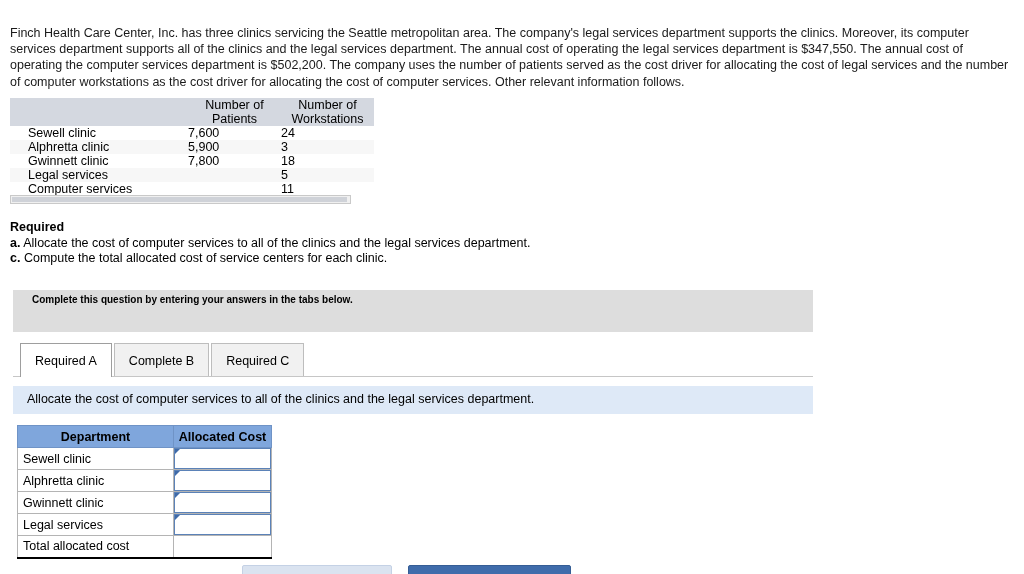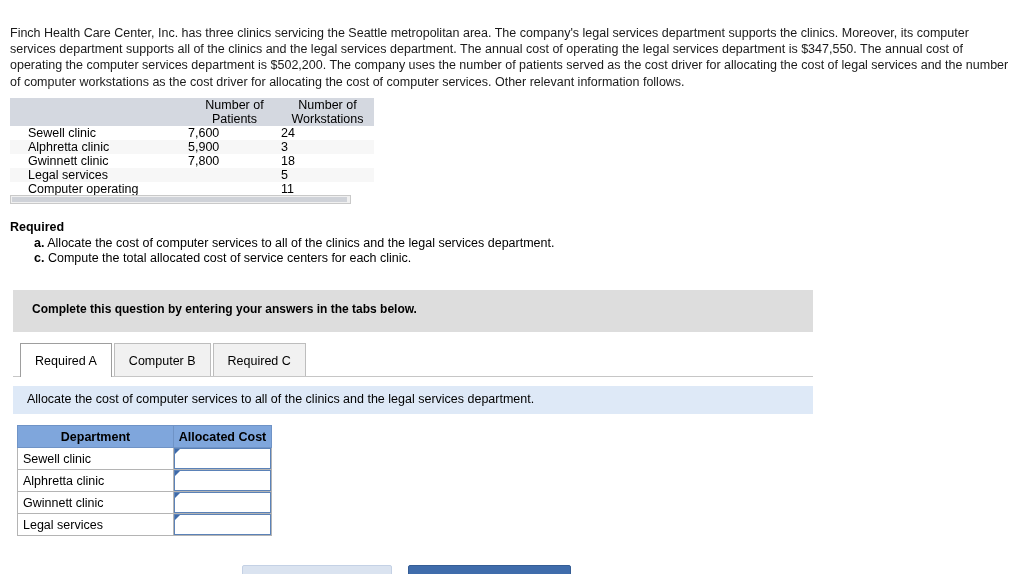--- a/index.html
+++ b/index.html
@@ -99,38 +99,38 @@
   
   .required-block {
     position: absolute;
     left: 10px;
     top: 220px;
     width: 900px;
     font-size: 12.5px;
     line-height: 15.5px;
   }
   .required-title { font-weight: bold; }
-  .required-item { white-space: nowrap; margin-left: 24px; }
+  .required-item { white-space: nowrap; }
   .required-item b { font-weight: bold; }
 
   
   .complete-banner {
     position: absolute;
     left: 13px;
     top: 290px;
     width: 800px;
     height: 42px;
     background: #dddddd;
     box-sizing: border-box;
   }
   .complete-banner span {
     position: absolute;
     left: 19px;
-    top: 12px;
-    font-size: 12px;
+    top: 4px;
+    font-size: 10px;
     font-weight: bold;
   }
 
   
   .tabs {
     position: absolute;
     left: 20px;
     top: 343px;
     height: 34px;
     display: flex;
@@ -319,21 +319,21 @@
         <td class="lbl">Gwinnett clinic</td>
         <td class="num">7,800</td>
         <td class="num">18</td>
       </tr>
       <tr class="even">
         <td class="lbl">Legal services</td>
         <td class="num"></td>
         <td class="num">5</td>
       </tr>
       <tr class="odd">
-        <td class="lbl">Computer operating</td>
+        <td class="lbl">Computer services</td>
         <td class="num"></td>
         <td class="num">11</td>
       </tr>
     </tbody>
   </table>
   <div class="table-bottom-rule"></div>
 </div>
 
 <div class="hscroll">
   <div class="hscroll-thumb"></div>
@@ -353,21 +353,21 @@
 
 <div class="complete-banner">
   <span>Complete this question by entering your answers in the tabs below.</span>
 </div>
 
 <div class="tabs">
   <div class="tab active">
     <span>Required A</span>
   </div>
   <div class="tab">
-    <span>Computer B</span>
+    <span>Complete B</span>
   </div>
   <div class="tab">
     <span>Required C</span>
   </div>
 </div>
 <div class="tabs-baseline"></div>
 <div class="tabs-baseline-mask"></div>
 
 <div class="instr-bar">
   <span>Allocate the cost of computer services to all of the clinics and the legal services department.</span>
@@ -403,18 +403,22 @@
           <div class="entry-marker"></div>
         </td>
       </tr>
       <tr>
         <td class="dept">Legal services</td>
         <td class="entry">
           <div class="entry-box"></div>
           <div class="entry-marker"></div>
         </td>
       </tr>
+      <tr class="total-row">
+        <td class="dept">Total allocated cost</td>
+        <td class="entry"></td>
+      </tr>
     </tbody>
   </table>
 </div>
 
 <div class="btn-prev"></div>
 <div class="btn-next"></div>
 
 </body></html>

